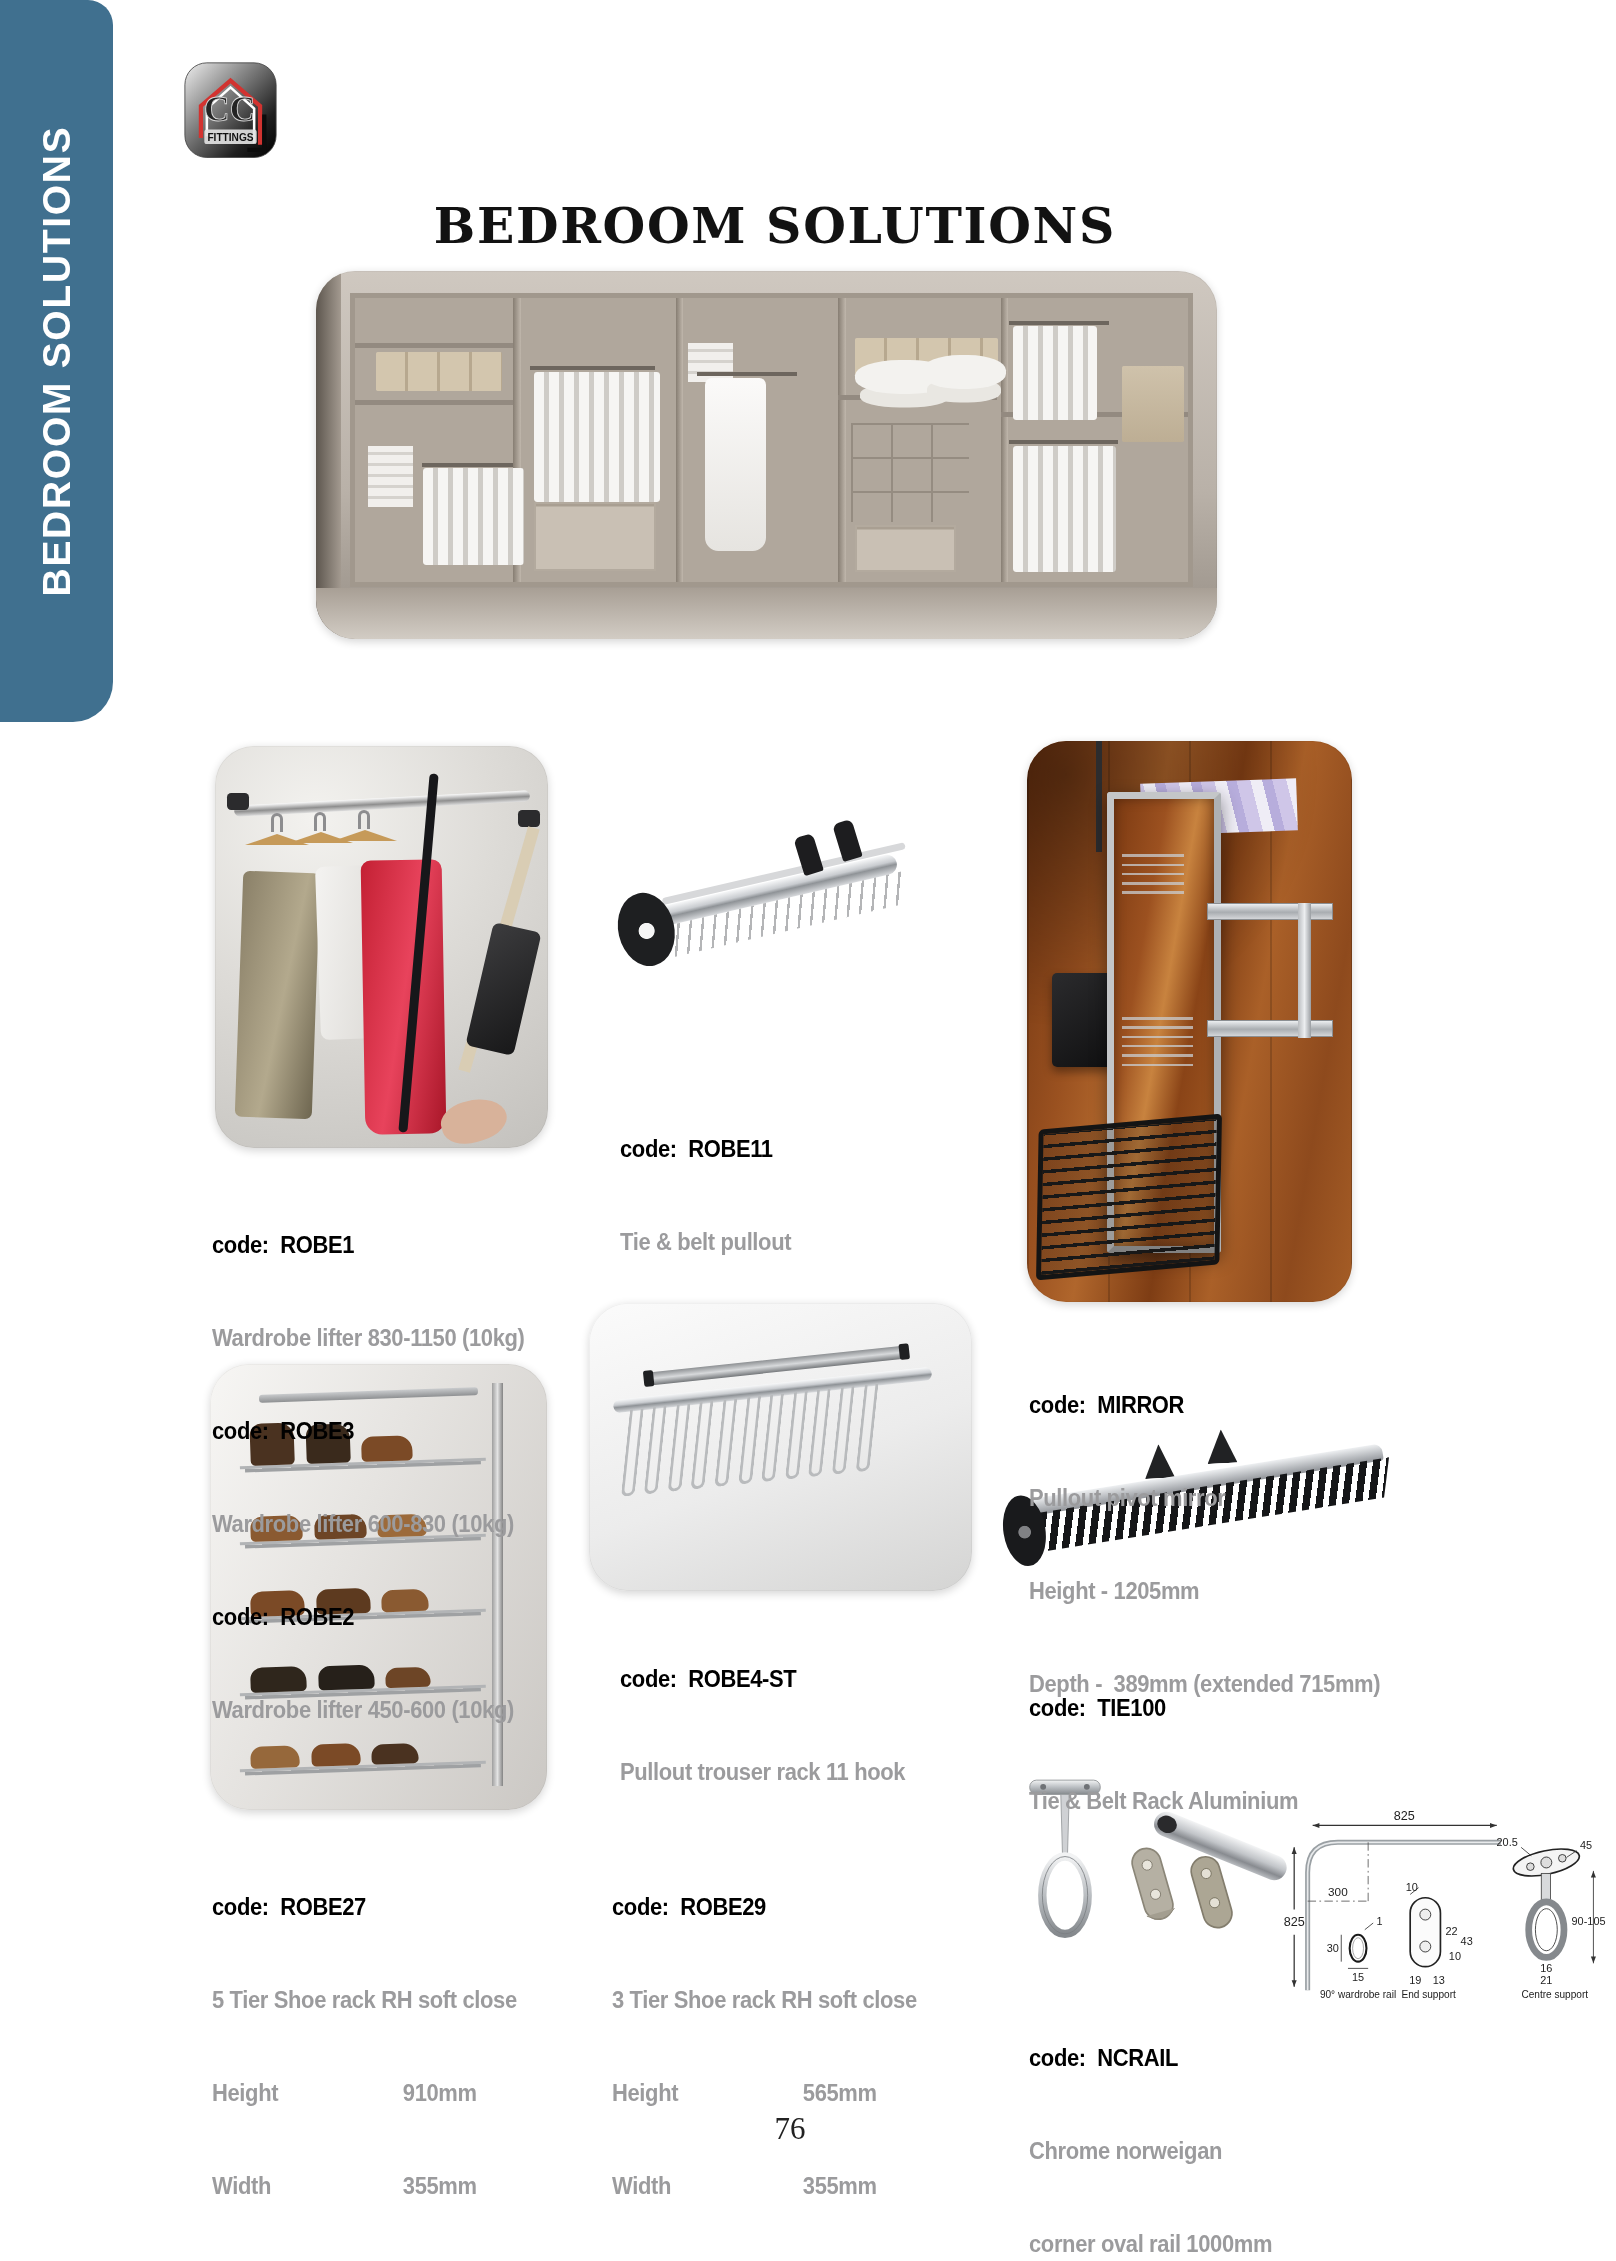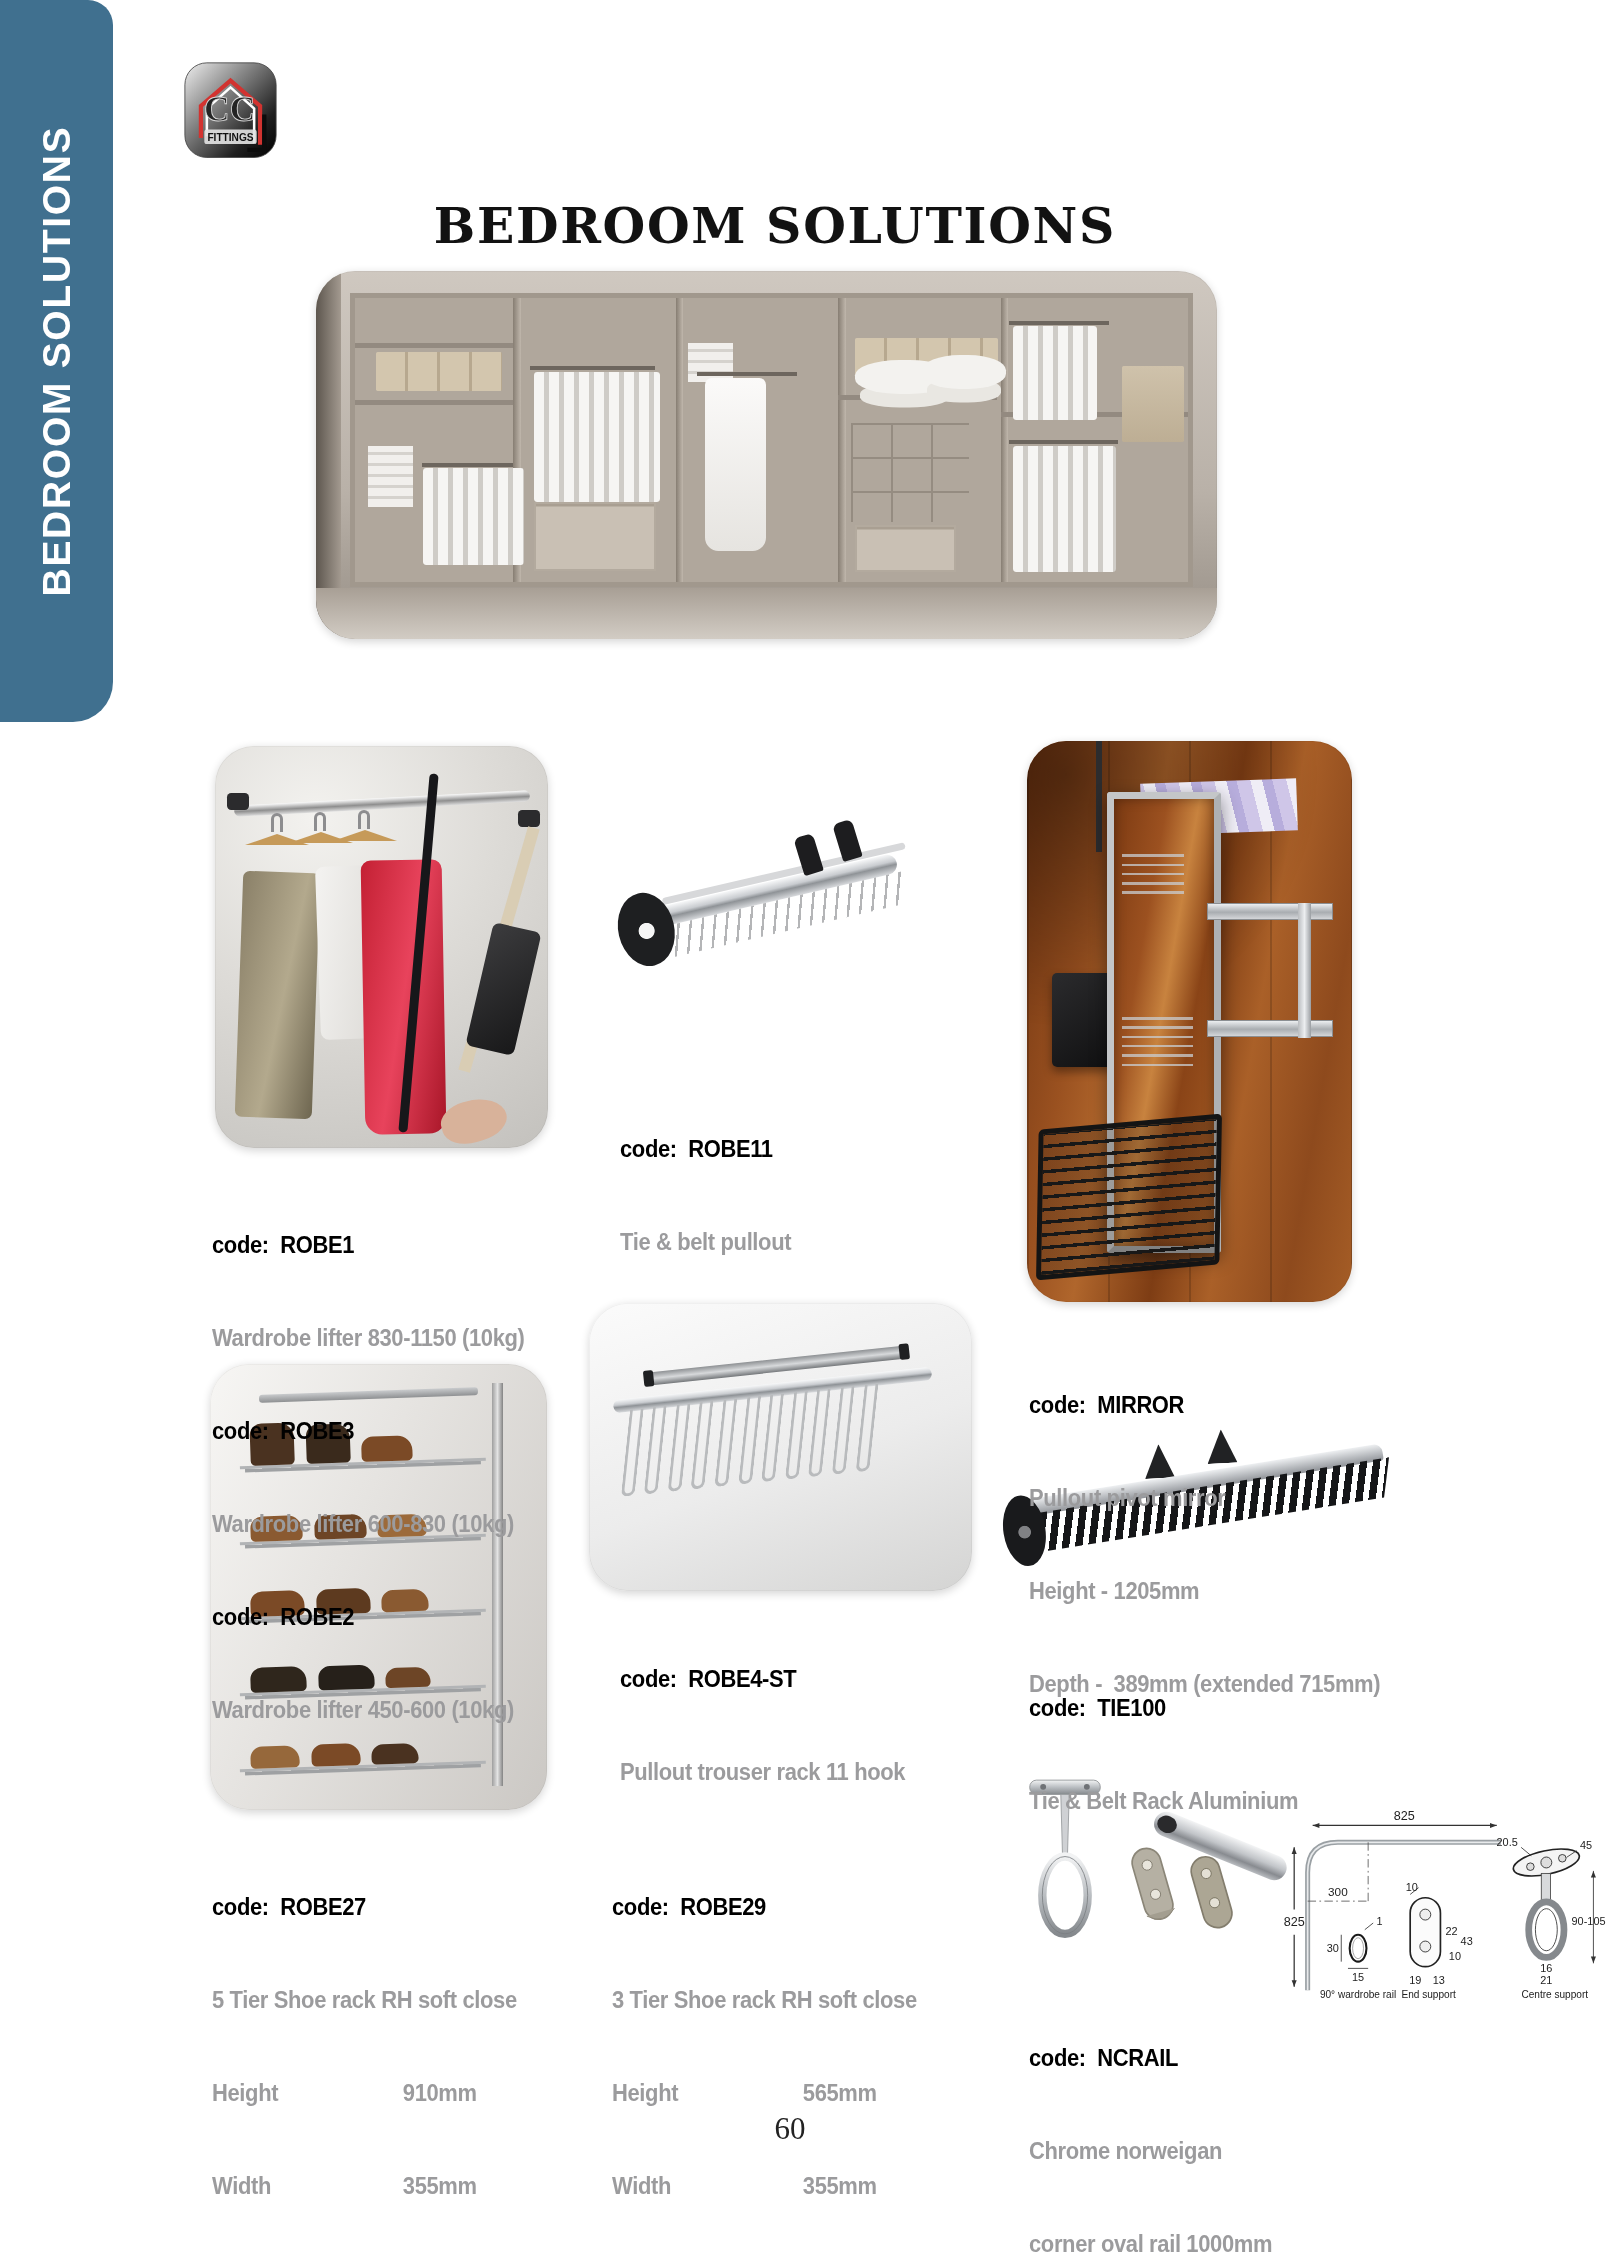--- a/index.html
+++ b/index.html
@@ -501,16 +501,16 @@
     
     
   </div>
 
   <div class="tblock" style="left:1029px;top:1980px;width:387px">
     <div class="code-line">code:  NCRAIL</div>
     <div class="desc-line">Chrome norweigan</div>
     <div class="desc-line">corner oval rail 1000mm</div>
   </div>
 
-  <div class="page-number">60</div>
+  <div class="page-number">76</div>
 
 </div>
 
 
 </body></html>

